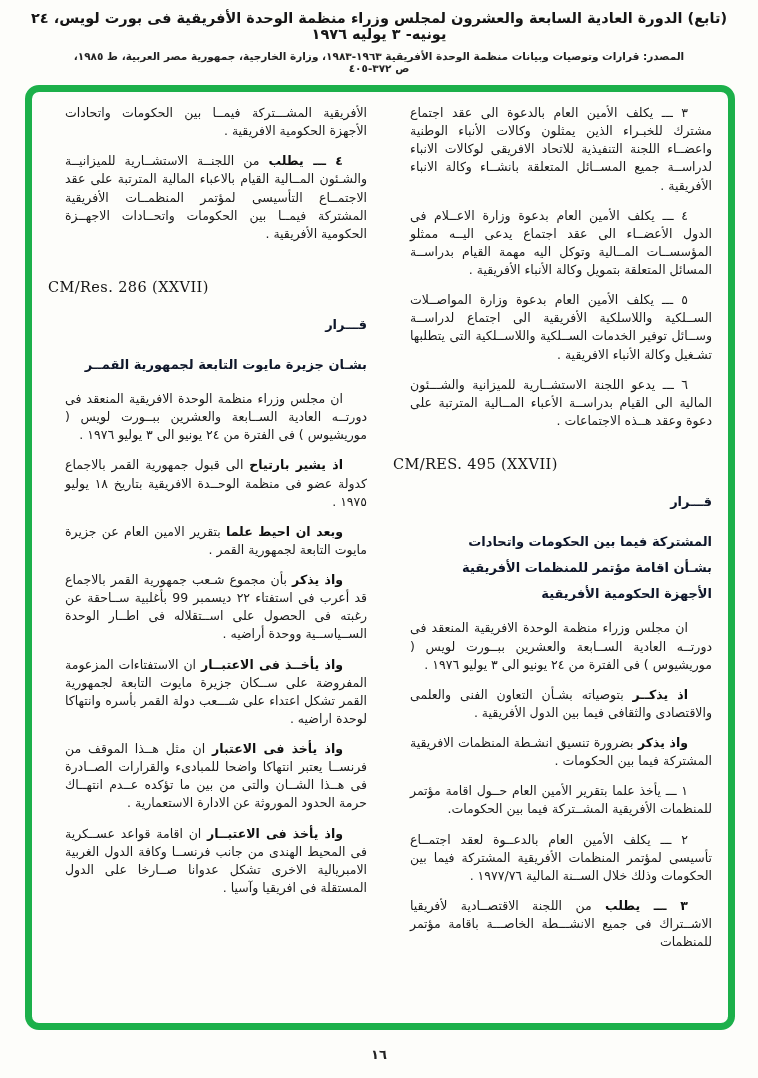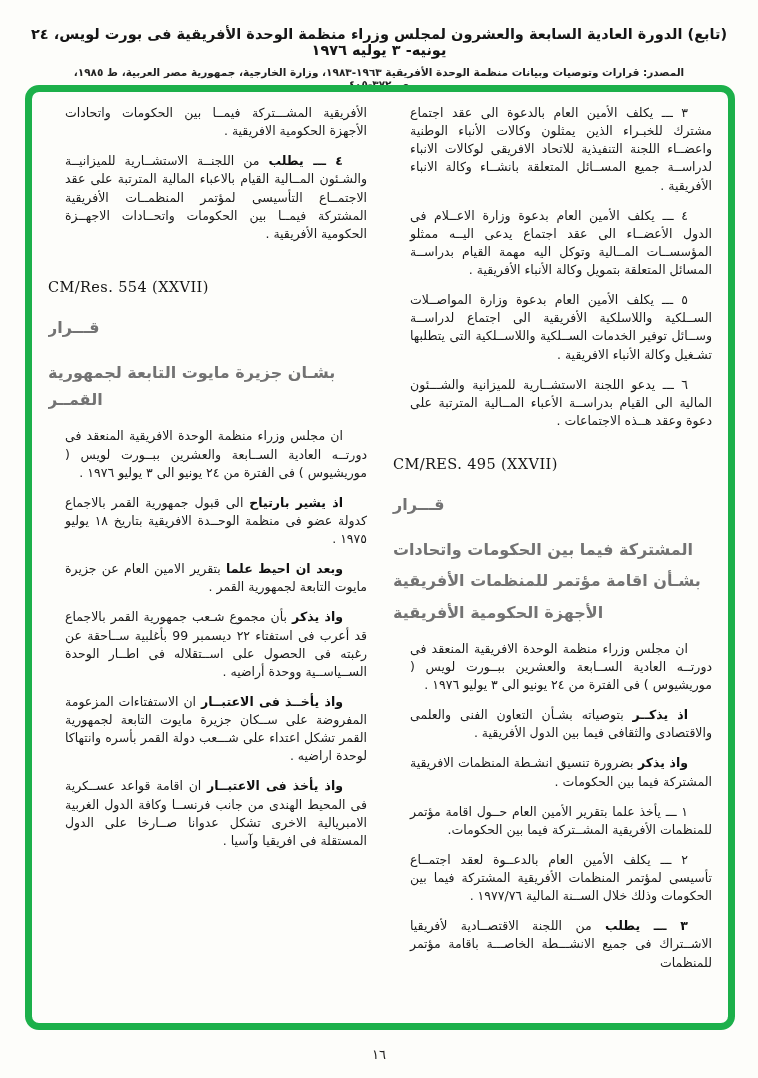--- a/index.html
+++ b/index.html
@@ -4,21 +4,21 @@
 <style>
   html,body{margin:0;padding:0;}
   body{
     width:758px;height:1078px;position:relative;
     background:#fdfdfa;
     font-family:"DejaVu Sans",sans-serif;
     color:#1b1b1b;
     overflow:hidden;
   }
   
-  .page-header{position:absolute;top:26px;left:0;width:758px;text-align:center;direction:rtl;}
+  .page-header{position:absolute;top:10px;left:0;width:758px;text-align:center;direction:rtl;}
   .header-line1{font-size:14.5px;font-weight:bold;color:#151515;padding:0 30px;}
   .header-line2{font-size:10.5px;font-weight:bold;color:#222;margin-top:8px;padding:0 68px;}
   
   .doc-frame{
     position:absolute;left:25px;top:85px;width:710px;height:945px;
     box-sizing:border-box;
     border:7px solid #1cb04a;border-radius:14px;
     background:#fdfdfa;
     padding:12px 16px 10px 16px;
   }
@@ -29,29 +29,29 @@
   .ind{text-indent:24px;}
   .para b{font-weight:bold;color:#101010;}
   .res-ref{
     direction:ltr;text-align:left;
     font-family:"DejaVu Serif",serif;
     font-size:14.5px;color:#141414;
     margin:24px 0 16px 0;text-indent:0;letter-spacing:.4px;
   }
   .mt-lg{margin-top:34px;}
   .res-title{
-    text-align:left;font-weight:bold;font-size:16px;
-    color:#737373;text-indent:0;margin:0 0 4px 0;line-height:1.7;
+    text-align:right;font-weight:bold;font-size:13px;
+    color:#0f172a;text-indent:0;margin:0 0 4px 0;line-height:1.7;
   }
   .title-word{margin:4px 0 18px 0;}
   .title-gap{margin-bottom:14px;}
   
   .page-number{
     position:absolute;left:0;bottom:16px;width:758px;
-    text-align:center;font-size:13px;font-weight:normal;color:#222;
+    text-align:center;font-size:13px;font-weight:bold;color:#222;
   }
 </style>
 </head>
 <body>
 
 <header class="page-header">
   <div class="header-line1">(تابع) الدورة العادية السابعة والعشرون لمجلس وزراء منظمة الوحدة الأفريقية فى بورت لويس، ٢٤ يونيه- ٣ يوليه ١٩٧٦</div>
   <div class="header-line2">المصدر: قرارات وتوصيات وبيانات منظمة الوحدة الأفريقية ١٩٦٣-١٩٨٣، وزارة الخارجية، جمهورية مصر العربية، ط ١٩٨٥، ص ٣٧٢-٤٠٥</div>
 </header>
 
@@ -78,29 +78,30 @@
       <p class="para ind"><b>واذ يذكر</b> <span>بضرورة تنسيق انشـطة المنظمات الافريقية المشتركة فيما بين الحكومات .</span></p>
       <p class="para ind">١ ـــ يأخذ علما بتقرير الأمين العام حــول اقامة مؤتمر للمنظمات الأفريقية المشــتركة فيما بين الحكومات.</p>
       <p class="para ind">٢ ـــ يكلف الأمين العام بالدعــوة لعقد اجتمــاع تأسيسى لمؤتمر المنظمات الأفريقية المشتركة فيما بين الحكومات وذلك خلال الســنة المالية ١٩٧٧/٧٦ .</p>
       <p class="para ind"><b>٣ ـــ يطلب</b> <span>من اللجنة الاقتصــادية لأفريقيا الاشــتراك فى جميع الانشـــطة الخاصـــة باقامة مؤتمر للمنظمات</span></p>
     </section>
 
     <section class="col">
       <p class="para">الأفريقية المشـــتركة فيمــا بين الحكومات واتحادات الأجهزة الحكومية الافريقية .</p>
       <p class="para ind"><b>٤ ـــ يطلب</b> <span>من اللجنــة الاستشــارية للميزانيــة والشـئون المــالية القيام بالاعباء المالية المترتبة على عقد الاجتمــاع التأسيسى لمؤتمر المنظمــات الأفريقية المشتركة فيمــا بين الحكومات واتحــادات الاجهــزة الحكومية الأفريقية .</span></p>
 
-      <p class="para res-ref mt-lg">CM/Res. 554 (XXVII)</p>
+      <p class="para res-ref mt-lg">CM/Res. 286 (XXVII)</p>
 
       <p class="res-title title-word">قـــرار</p>
       <p class="res-title title-gap">بشـان جزيرة مايوت التابعة لجمهورية القمــر</p>
 
       <p class="para ind">ان مجلس وزراء منظمة الوحدة الافريقية المنعقد فى دورتــه العادية الســابعة والعشرين ببــورت لويس ( موريشيوس ) فى الفترة من ٢٤ يونيو الى ٣ يوليو ١٩٧٦ .</p>
       <p class="para ind"><b>اذ يشير بارتياح</b> <span>الى قبول جمهورية القمر بالاجماع كدولة عضو فى منظمة الوحــدة الافريقية بتاريخ ١٨ يوليو ١٩٧٥ .</span></p>
       <p class="para ind"><b>وبعد ان احيط علما</b> <span>بتقرير الامين العام عن جزيرة مايوت التابعة لجمهورية القمر .</span></p>
       <p class="para ind"><b>واذ يذكر</b> <span>بأن مجموع شـعب جمهورية القمر بالاجماع قد أعرب فى استفتاء ٢٢ ديسمبر 99 بأغلبية ســاحقة عن رغبته فى الحصول على اســتقلاله فى اطــار الوحدة الســياســية ووحدة أراضيه .</span></p>
       <p class="para ind"><b>واذ يأخــذ فى الاعتبــار</b> <span>ان الاستفتاءات المزعومة المفروضة على ســكان جزيرة مايوت التابعة لجمهورية القمر تشكل اعتداء على شـــعب دولة القمر بأسره وانتهاكا لوحدة اراضيه .</span></p>
+      <p class="para ind"><b>واذ يأخذ فى الاعتبار</b> <span>ان مثل هــذا الموقف من فرنســا يعتبر انتهاكا واضحا للمبادىء والقرارات الصــادرة فى هــذا الشــان والتى من بين ما تؤكده عــدم انتهــاك حرمة الحدود الموروثة عن الادارة الاستعمارية .</span></p>
       <p class="para ind"><b>واذ يأخذ فى الاعتبــار</b> <span>ان اقامة قواعد عســكرية فى المحيط الهندى من جانب فرنســا وكافة الدول الغربية الامبريالية الاخرى تشكل عدوانا صــارخا على الدول المستقلة فى افريقيا وآسيا .</span></p>
     </section>
 
   </div>
 </main>
 
 <footer class="page-number">١٦</footer>
 
 </body></html>

